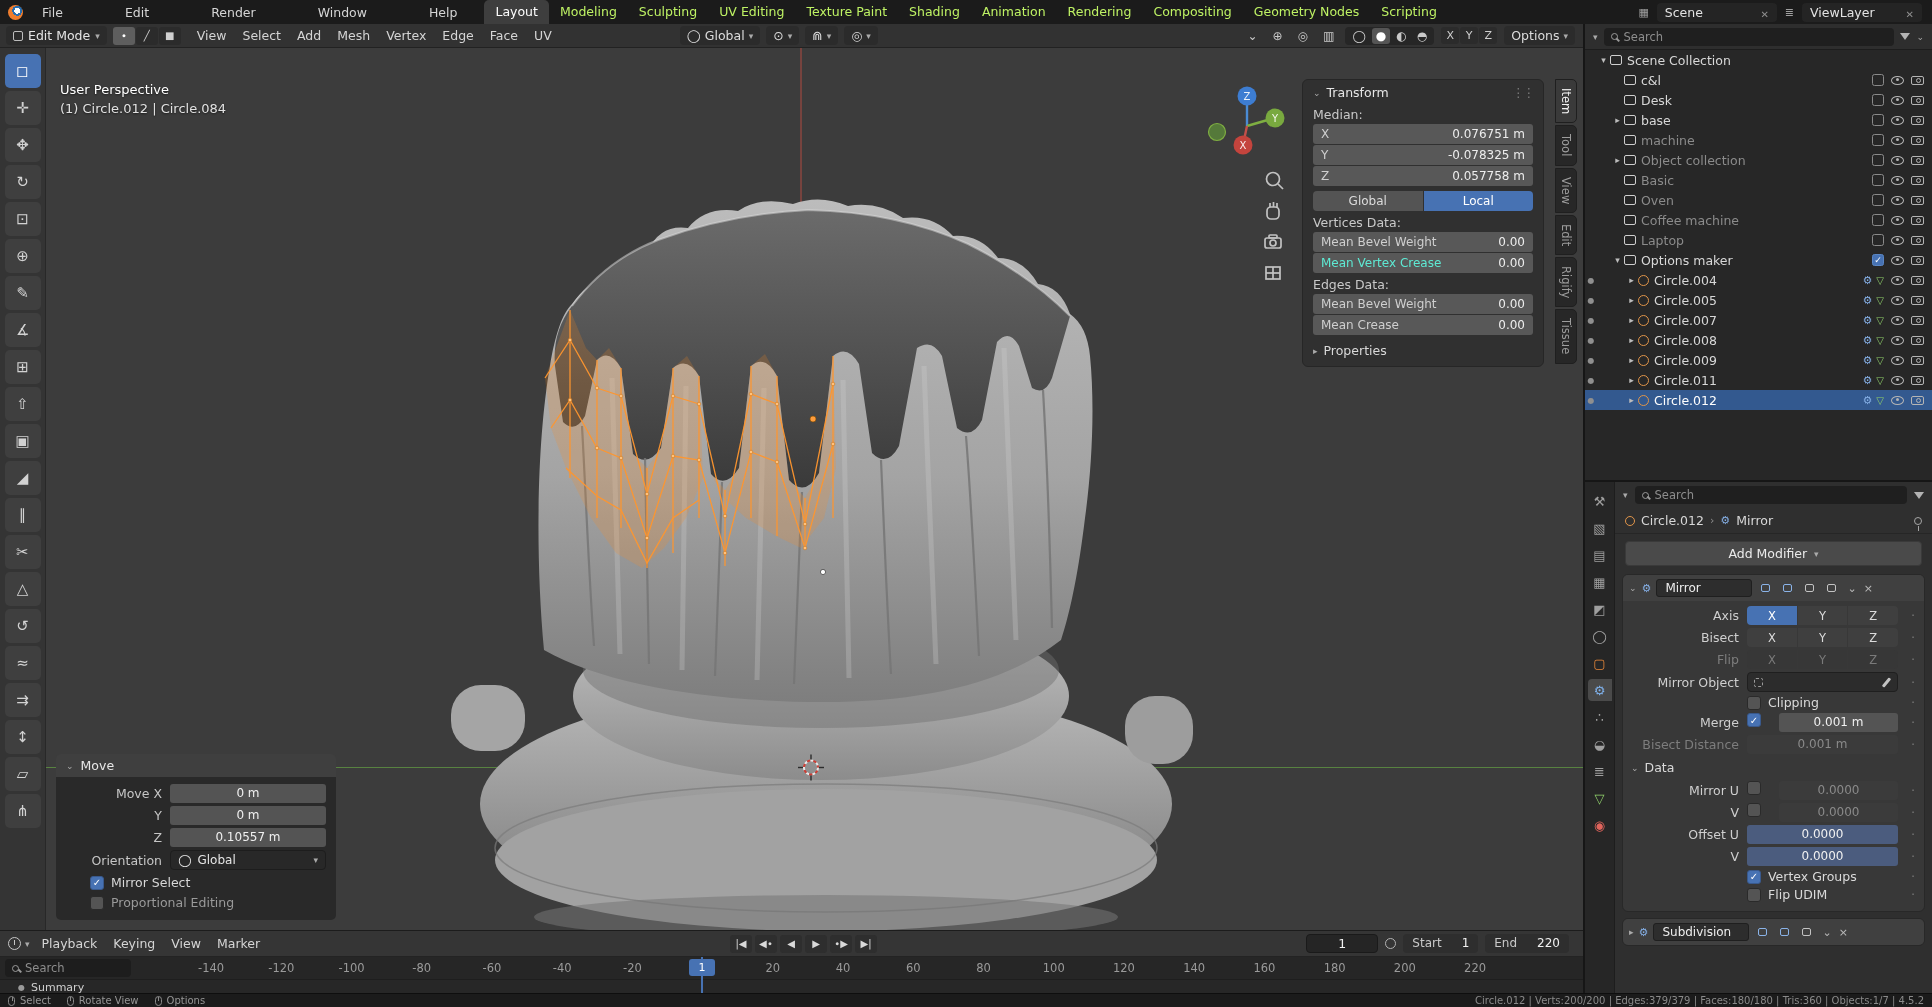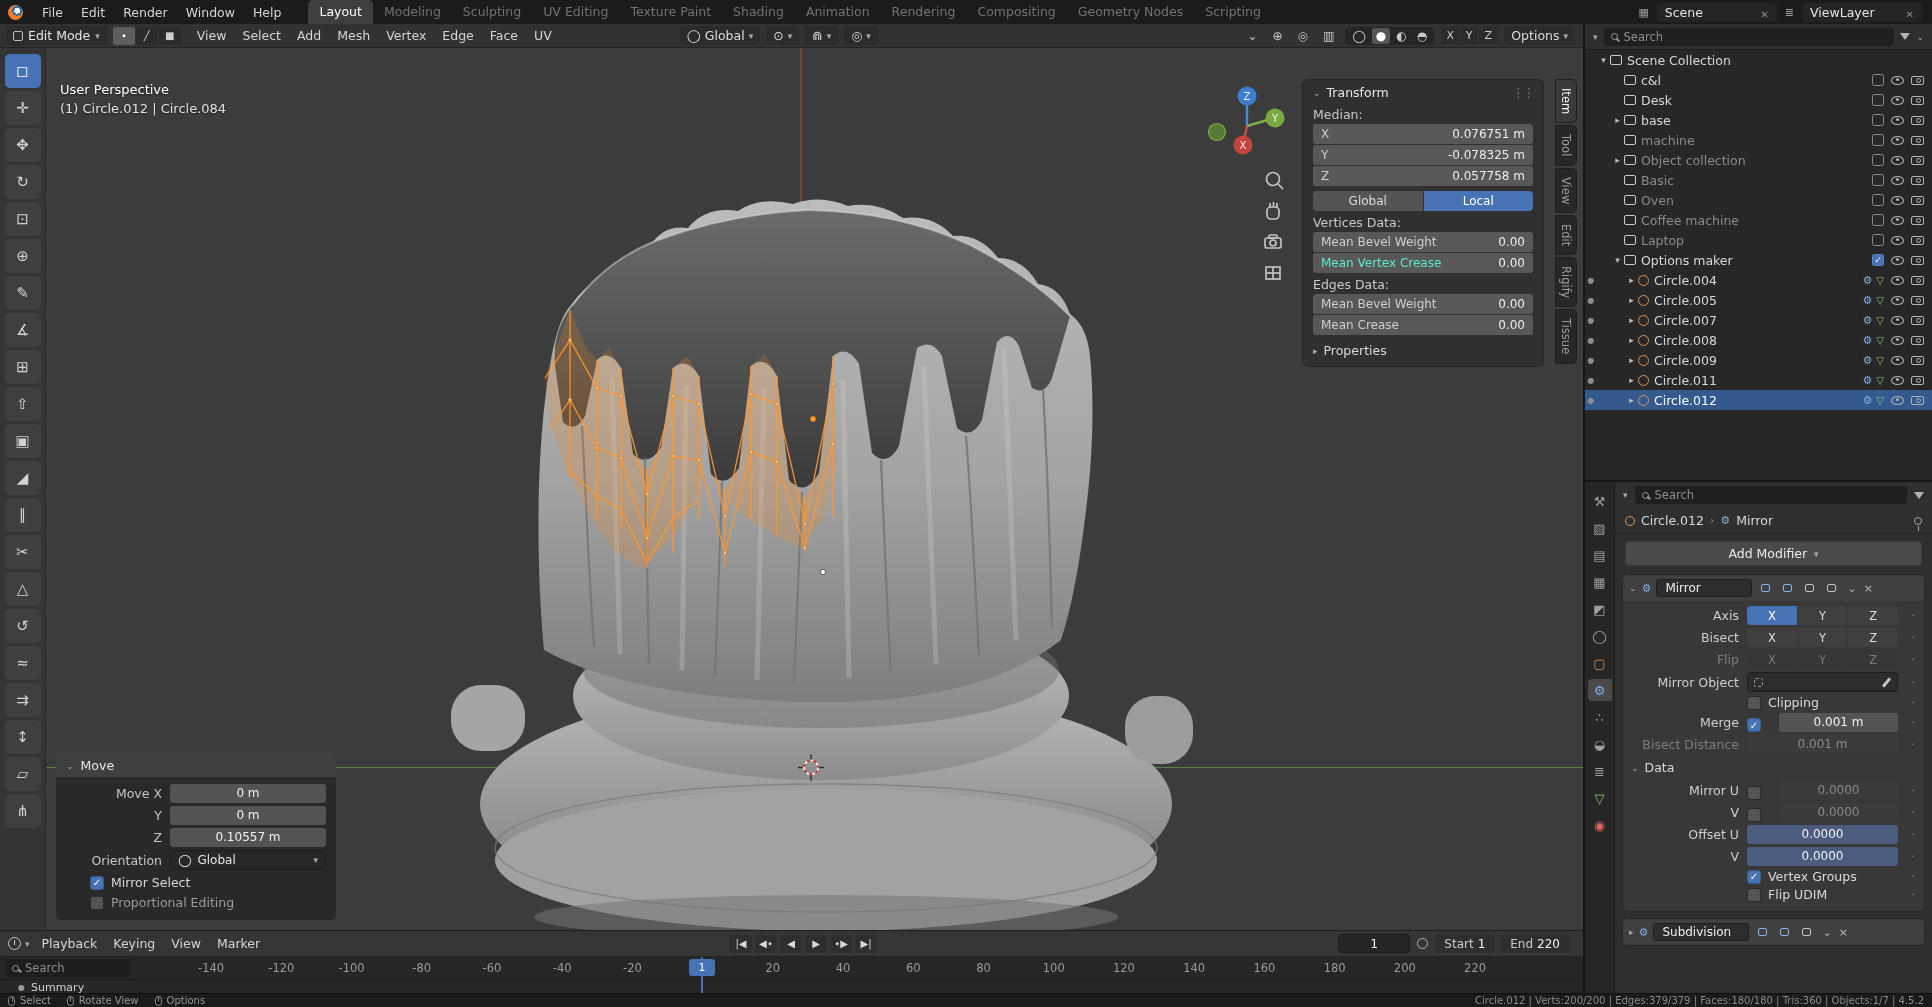--- a/index.html
+++ b/index.html
@@ -6,24 +6,24 @@
   html,body { width:1932px; height:1007px; background:#111; overflow:hidden;
     font-family:"DejaVu Sans","Liberation Sans",sans-serif; font-size:12.5px; color:#d8d8d8;
     -webkit-font-smoothing:antialiased; }
   #app { position:relative; width:1932px; height:1007px; background:#1b1b1b; }
 
   
   #topbar { position:absolute; left:0; top:0; width:1932px; height:24px; background:#1b1b1b;
     display:flex; align-items:center; z-index:30; }
   .blogo { width:15px; height:15px; margin:0 10px 0 8px; border-radius:50%;
     background:radial-gradient(circle at 62% 38%, #fff 0 3px, #2a6fb0 3px 5px, #ef7d2e 5px); }
-  .menus { display:flex; }
+  .menus { display:flex;gap:44px; }
   .menu { padding:3px 9px; color:#d5d5d5; border-radius:4px; cursor:default; }
   .workspaces { display:flex; margin-left:18px; height:24px; align-items:flex-end; }
-  .ws { padding:4px 11px 5px; color:#737373; font-size:12.5px; border-radius:5px 5px 0 0; }
+  .ws { padding:4px 11px 5px; color:#bef264; font-size:12.5px; border-radius:5px 5px 0 0; }
   .ws.active { background:#3e3e3e; color:#fefefe; }
   .tb-right { margin-left:auto; display:flex; align-items:center; gap:8px; padding-right:10px; }
   .tb-ico { color:#9f9f9f; font-size:11px; }
   .tb-field { display:flex; align-items:flex-end; gap:7px; background:#242424; border-radius:4px;
     padding:2px 8px; color:#e3e3e3; min-width:120px; }
   .tb-field .x { margin-left:auto; color:#8f8f8f; font-size:10px; }
 
   
   #vheader { position:absolute; left:0; top:24px; width:1583px; height:24px; background:#323232;
     border-bottom:1px solid #222; display:flex; align-items:center; z-index:25; font-size:12.5px; }
@@ -118,22 +118,22 @@
   .clock::after { content:""; position:absolute; left:4.6px; top:2px; width:1.6px; height:4.5px; background:#c7c7c7; }
   .tl-menus { display:flex; margin-left:4px; }
   .tl-menus .menu { padding:3px 8px; }
   .tl-controls { position:absolute; left:730px; display:flex; gap:3px; align-items:center; }
   .tlbtn { min-width:22px; height:18px; text-align:center; line-height:18px; color:#d9d9d9;
     font-size:10px; border-radius:3px; background:#2e2e2e; padding:0 3px; }
   .tl-fields { position:absolute; right:14px; display:flex; gap:7px; align-items:center; }
   .framefield { width:72px; background:#252525; border:1px solid #1a1a1a; border-radius:4px;
     text-align:center; color:#f0f0f0; height:19px; line-height:18px; }
   .rec { width:11px; height:11px; border:1.6px solid #b3b3b3; border-radius:50%; }
-  .sefield { display:flex; gap:4px; background:#2e2e2e; border-radius:4px; padding:2px 9px;
-    color:#c9c9c9; height:19px; align-items:center; font-size:12px; }
+  .sefield { display:flex; gap:20px; background:#2e2e2e; border-radius:4px; padding:2px 9px;
+    color:#c9c9c9; height:19px; font-size:12px; }
   .sefield b { color:#f0f0f0; font-weight:normal; }
   .tl-ruler { position:relative; height:23px; background:#262626; border-bottom:1px solid #1e1e1e; }
   .ticks { position:absolute; left:0; top:0; height:100%; display:flex; padding-left:176px; }
   .tick { width:70.23px; text-align:center; color:#9a9a9a; font-size:11.5px; line-height:22px; }
   .tl-search { position:absolute; left:5px; top:2px; width:126px; height:18px; background:#1d1d1d;
     border-radius:4px; display:flex; align-items:center; gap:6px; padding:0 7px; color:#8d8d8d;
     font-size:11.5px; z-index:3; }
   .tl-summary { height:14px; background:#272727; display:flex; align-items:center; gap:6px;
     padding-left:18px; font-size:11px; color:#d0d0d0; }
   .cfline { position:absolute; left:701px; top:26px; width:2px; height:37px; background:#4772b3; z-index:2; }
@@ -222,21 +222,21 @@
   .segbtn { flex:1; background:#3f3f3f; text-align:center; color:#dcdcdc; font-size:11.5px; padding:2.5px 0; }
   .segbtn:first-child { border-radius:4px 0 0 4px; }
   .segbtn:last-child { border-radius:0 4px 4px 0; }
   .segbtn.on { background:#4772b3; color:#fff; }
   .segrow.disabled .segbtn { color:#7a7a7a; background:#373737; }
   .objfield { display:flex; align-items:center; gap:6px; background:#2c2c2c; border:1px solid #1f1f1f;
     border-radius:4px; height:20px; padding:0 6px; }
   .objico { width:9px; height:9px; border:1.3px dashed #9a9a9a; border-radius:2px; }
   .dropper { width:3px; height:11px; background:#c3c3c3; border-radius:1px; transform:rotate(40deg);
     margin-left:auto; margin-right:3px; }
-  .ctl { display:flex; align-items:flex-end; gap:18px; }
+  .ctl { display:flex; align-items:flex-start; gap:18px; }
   .vfield { flex:1; background:#545454; border-radius:3px; height:19px; text-align:center;
     line-height:19px; color:#f0f0f0; font-size:12px; }
   .vfield.dis { background:#3b3b3b; color:#8a8a8a; }
   .vfield.slider { background:#4b5c7e; }
   .cblab { display:flex; align-items:center; gap:7px; color:#dadada; }
   .subhead { display:flex; align-items:center; gap:6px; padding:3px 8px; color:#d9d9d9; }
 
   
   #statusbar { position:absolute; left:0; top:993px; width:1932px; height:14px; background:#1b1b1b;
     border-top:1px solid #0e0e0e; display:flex; align-items:center; font-size:10px; color:#969696;

